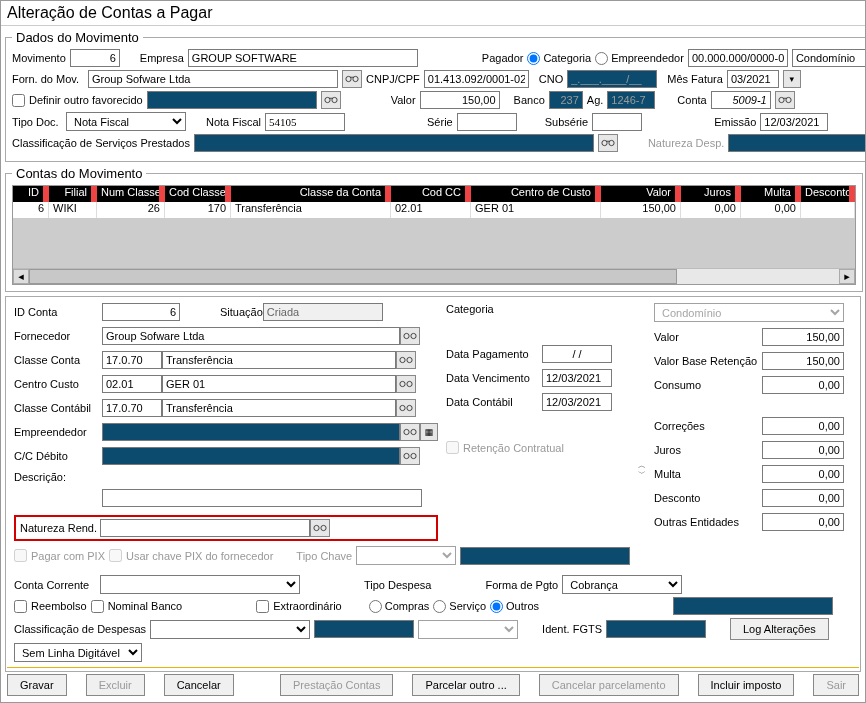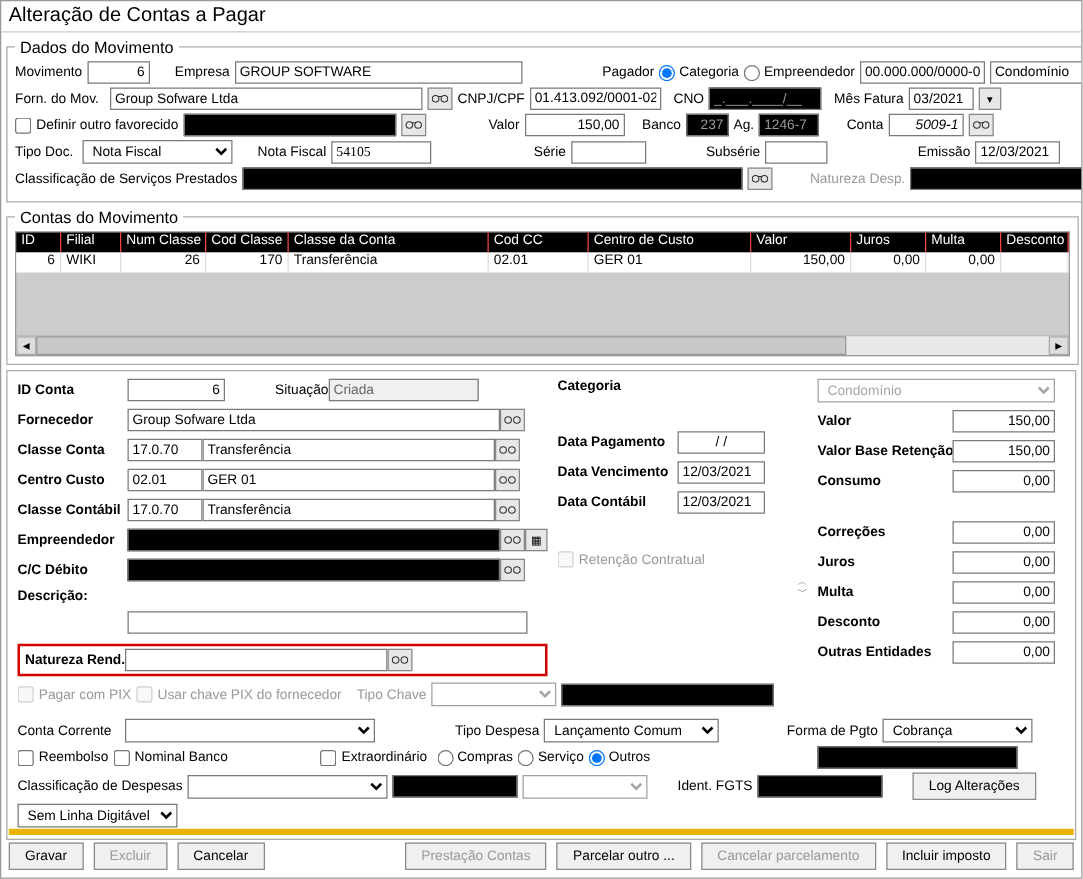--- a/index.html
+++ b/index.html
@@ -5,43 +5,43 @@
 * { box-sizing: border-box; margin: 0; padding: 0; font-family: "Segoe UI", Tahoma, sans-serif; font-size: 11px; }
 body { background: #fff; width: 866px; height: 703px; overflow: hidden; position: relative; border: 1px solid #999; }
 .title-bar { padding: 3px 6px; font-size: 16px; border-bottom: 1px solid #ccc; }
 .content { padding: 4px; }
 fieldset { border: 1px solid #aaa; padding: 4px 6px 6px 6px; margin-bottom: 4px; position: relative; }
 legend { padding: 0 4px; font-size: 13px; }
 .row { display: flex; align-items: center; gap: 4px; margin-bottom: 3px; flex-wrap: nowrap; }
 label { font-size: 11px; white-space: nowrap; }
 input[type="text"], select { border: 1px solid #7a7a7a; height: 18px; padding: 0 3px; font-size: 11px; background: #fff; }
 input[readonly] { background: #f0f0f0; color: #666; }
-input.disabled { background: #000000; color: #999; }
+input.disabled { background: #0c4a6e; color: #999; }
 select { height: 19px; }
 .right { text-align: right; }
 .binoc { width: 20px; height: 18px; background: #e7e7e7; border: 1px solid #888; display: inline-flex; align-items: center; justify-content: center; cursor: pointer; font-size: 10px; }
 .binoc svg { width: 14px; height: 12px; }
 .small-btn { width: 18px; height: 18px; background: #e7e7e7; border: 1px solid #888; display: inline-flex; align-items: center; justify-content: center; cursor: pointer; font-size: 9px; }
 .radio-wrap { display: flex; align-items: center; gap: 3px; }
 input[type="radio"], input[type="checkbox"] { margin: 0; }
 .table-wrap { border: 1px solid #999; height: 100px; background: #ccc; position: relative; }
 .table-head { display: flex; background: #000; color: #fff; font-size: 11px; height: 16px; }
-.th { border-right: 1px solid #ef4444; padding: 0 4px; text-align: left; overflow: hidden; white-space: nowrap; }
+.th { border-right: 6px solid #ef4444; padding: 0 4px; text-align: right; overflow: hidden; white-space: nowrap; }
 .table-row { display: flex; background: #fff; height: 16px; }
 .td { border-right: 1px solid #ddd; padding: 0 4px; overflow: hidden; white-space: nowrap; }
 .scrollbar-h { position: absolute; bottom: 0; left: 0; right: 0; height: 16px; background: #e8e8e8; border-top: 1px solid #bbb; display: flex; }
 .sb-btn { width: 16px; height: 15px; background: #ddd; border: 1px solid #aaa; display: flex; align-items: center; justify-content: center; }
 .sb-track { flex: 1; position: relative; }
 .sb-thumb { position: absolute; left: 0; top: 0; height: 100%; background: #c8c8c8; border: 1px solid #999; }
 .detail-row { display: flex; align-items: center; margin-bottom: 3px; }
-.detail-row > label:first-child { width: 88px; font-weight: bold; }
+.detail-row > label:first-child { width: 88px; }
 .red-frame { border: 2px solid #d40000; padding: 2px 4px; }
 .btn { height: 22px; padding: 0 12px; background: #f0f0f0; border: 1px solid #888; cursor: pointer; font-size: 11px; }
 .btn:disabled, .btn.disabled { color: #999; }
-.footer-btns { position: absolute; bottom: 6px; left: 6px; right: 6px; display: flex; gap: 8px; border-top: 5px solid #eab308; padding-top: 6px; }
+.footer-btns { position: absolute; bottom: 6px; left: 6px; right: 6px; display: flex; gap: 19px; border-top: 1px solid #eab308; padding-top: 6px; }
 .spacer { flex: 1; }
 .col3 { display: flex; gap: 8px; }
 .col3 > div { display: flex; flex-direction: column; gap: 3px; }
 .arrow { font-size: 8px; color: #666; line-height: 8px; }
 .disabled-label { color: #999; }
 </style>
 </head>
 <body>
 
 <div class="title-bar">Alteração de Contas a Pagar</div>
@@ -117,21 +117,21 @@
         </span>
 </div>
 
 <div class="row">
   <label style="width:50px">Tipo Doc.</label>
   <select style="width:120px"><option>Nota Fiscal</option></select>
   <label style="margin-left:16px">Nota Fiscal</label>
   <input type="text" style="width: 80px; font-family: Liberation Serif, serif;" value="54105">
   <label style="margin-left:78px">Série</label>
   <input type="text" style="width: 60px;">
-  <label style="margin-left:44px">Subsérie</label>
+  <label style="margin-left:24px">Subsérie</label>
   <input type="text" style="width: 50px;">
   <label style="margin-left:68px">Emissão</label>
   <input type="text" style="width: 68px;" value="12/03/2021">
 </div>
 
 <div class="row">
   <label>Classificação de Serviços Prestados</label>
   <input type="text" class="disabled" readonly="" style="width: 400px;">
   <span class="binoc">
           <svg viewBox="0 0 16 12">
@@ -343,42 +343,41 @@
             <input type="text" class="right" style="width: 82px;" value="0,00">
           </div>
 </div>
 </div>
 
 <div class="row" style="margin-top:2px">
   <input type="checkbox" disabled="" style="">
         <label class="disabled-label">Pagar com PIX</label>
   <input type="checkbox" disabled="" style="">
         <label class="disabled-label">Usar chave PIX do fornecedor</label>
-  <label class="disabled-label" style="margin-left:8px">Tipo Chave</label>
+  <label class="disabled-label" style="margin-left:19px">Tipo Chave</label>
   <select style="width:100px" disabled=""></select>
   <input type="text" style="width: 170px;" class="disabled" readonly="">
 </div>
 
 <div class="row" style="margin-top:10px">
   <label style="width:82px">Conta Corrente</label>
   <select style="width:200px"></select>
   <label style="margin-left:60px">Tipo Despesa</label>
-  <select style="width:140px"><option>Lançamento Comum</option></select>
   <label style="margin-left:50px">Forma de Pgto</label>
   <select style="width:120px"><option>Cobrança</option></select>
 </div>
 
 <div class="row">
   <input type="checkbox" style="">
         <label>Reembolso</label>
   <input type="checkbox" style="">
         <label>Nominal Banco</label>
   <input type="checkbox" style="margin-left: 70px;">
         <label>Extraordinário</label>
-  <span class="radio-wrap" style="margin-left:4px">
+  <span class="radio-wrap" style="margin-left:23px">
           <input type="radio" style="">
           <label>Compras</label>
         </span>
   <span class="radio-wrap">
           <input type="radio" style="">
           <label>Serviço</label>
         </span>
   <span class="radio-wrap">
           <input type="radio" checked="" style="">
           <label>Outros</label>

